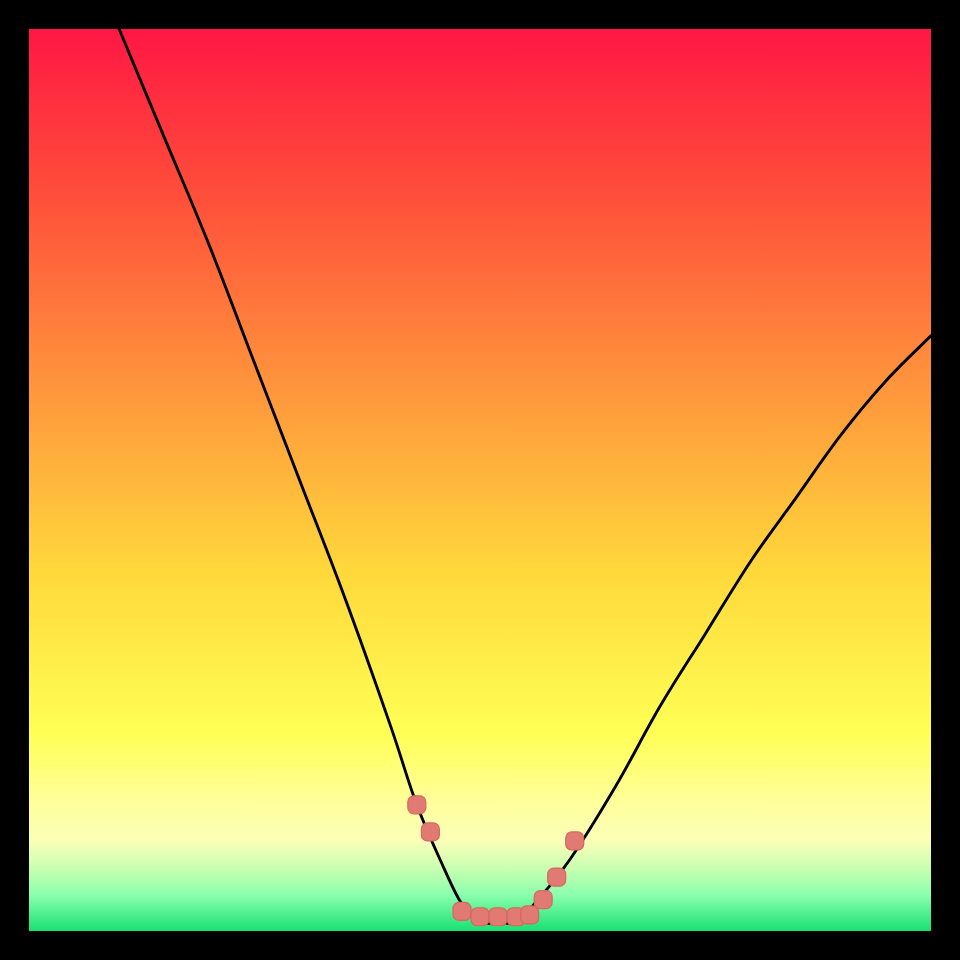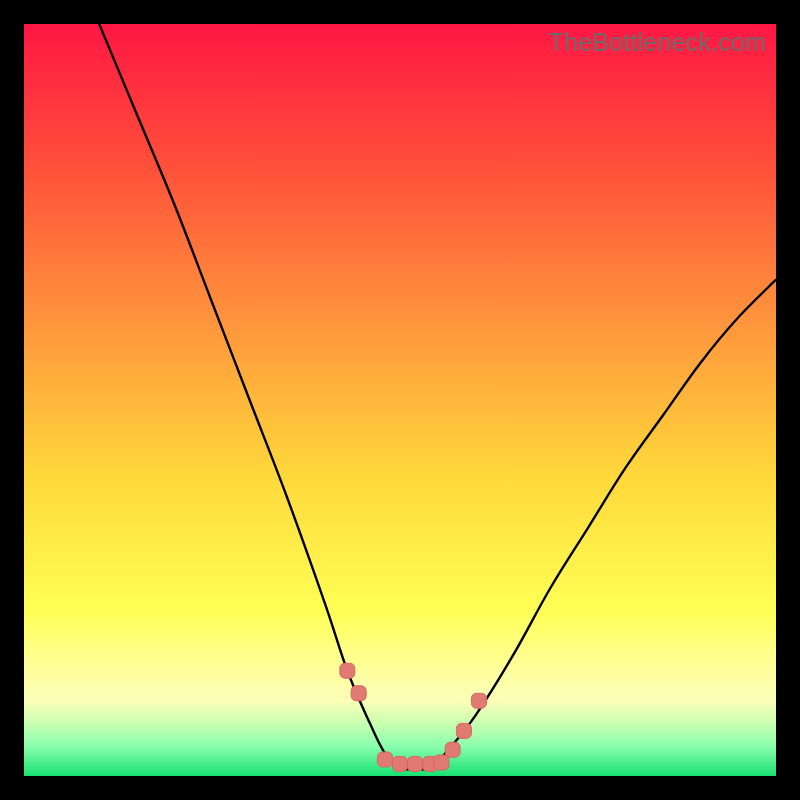--- a/index.html
+++ b/index.html
@@ -69,21 +69,20 @@
             <stop offset="86%" stop-color="#ffff9e"></stop>
             <stop offset="90%" stop-color="#fbffb8"></stop>
             <stop offset="93%" stop-color="#c9ffb0"></stop>
             <stop offset="96%" stop-color="#8affae"></stop>
             <stop offset="100%" stop-color="#18e072"></stop>
           </linearGradient>
       </defs>
       <rect x="0" y="0" width="752" height="752" fill="url(#bg)"></rect>
     </svg>
 
-    <div class="watermark">TheBottleneck.com</div>
 
     <svg class="curve" viewBox="0 0 752 752" preserveAspectRatio="none">
       <path id="curve-path" fill="none" stroke="#000000" stroke-width="2.4" stroke-linecap="round" stroke-linejoin="round" d="M 75.20 0.00 C 81.97 16.24, 99.26 57.75, 112.80 90.24 C 126.34 122.73, 136.86 146.64, 150.40 180.48 C 163.94 214.32, 174.46 243.05, 188.00 278.24 C 201.54 313.43, 212.06 340.81, 225.60 376.00 C 239.14 411.19, 249.66 437.21, 263.20 473.76 C 276.74 510.31, 289.97 547.91, 300.80 579.04 C 311.63 610.17, 315.24 625.06, 323.36 646.72 C 331.48 668.38, 339.15 684.47, 345.92 699.36 C 352.69 714.25, 355.55 721.32, 360.96 729.44 C 366.37 737.56, 370.59 741.77, 376.00 744.48 C 381.41 747.19, 385.63 744.48, 391.04 744.48 C 396.45 744.48, 400.67 747.19, 406.08 744.48 C 411.49 741.77, 413.00 738.92, 421.12 729.44 C 429.24 719.96, 439.02 709.44, 451.20 691.84 C 463.38 674.24, 475.26 654.69, 488.80 631.68 C 502.34 608.67, 512.86 587.01, 526.40 564.00 C 539.94 540.99, 550.46 525.50, 564.00 503.84 C 577.54 482.18, 588.06 463.98, 601.60 443.68 C 615.14 423.38, 625.66 409.99, 639.20 391.04 C 652.74 372.09, 663.26 356.00, 676.80 338.40 C 690.34 320.80, 700.86 308.17, 714.40 293.28 C 727.94 278.39, 745.23 262.45, 752.00 255.68"></path>
       <g id="markers">
           <rect x="315.86" y="639.22" width="15" height="15" rx="5" ry="5" fill="#e07a72" stroke="#d8675f" stroke-width="1"></rect>
           <rect x="327.14" y="661.78" width="15" height="15" rx="5" ry="5" fill="#e07a72" stroke="#d8675f" stroke-width="1"></rect>
           <rect x="353.46" y="727.96" width="15" height="15" rx="5" ry="5" fill="#e07a72" stroke="#d8675f" stroke-width="1"></rect>
           <rect x="368.50" y="732.47" width="15" height="15" rx="5" ry="5" fill="#e07a72" stroke="#d8675f" stroke-width="1"></rect>
           <rect x="383.54" y="732.47" width="15" height="15" rx="5" ry="5" fill="#e07a72" stroke="#d8675f" stroke-width="1"></rect>
           <rect x="398.58" y="732.47" width="15" height="15" rx="5" ry="5" fill="#e07a72" stroke="#d8675f" stroke-width="1"></rect>

